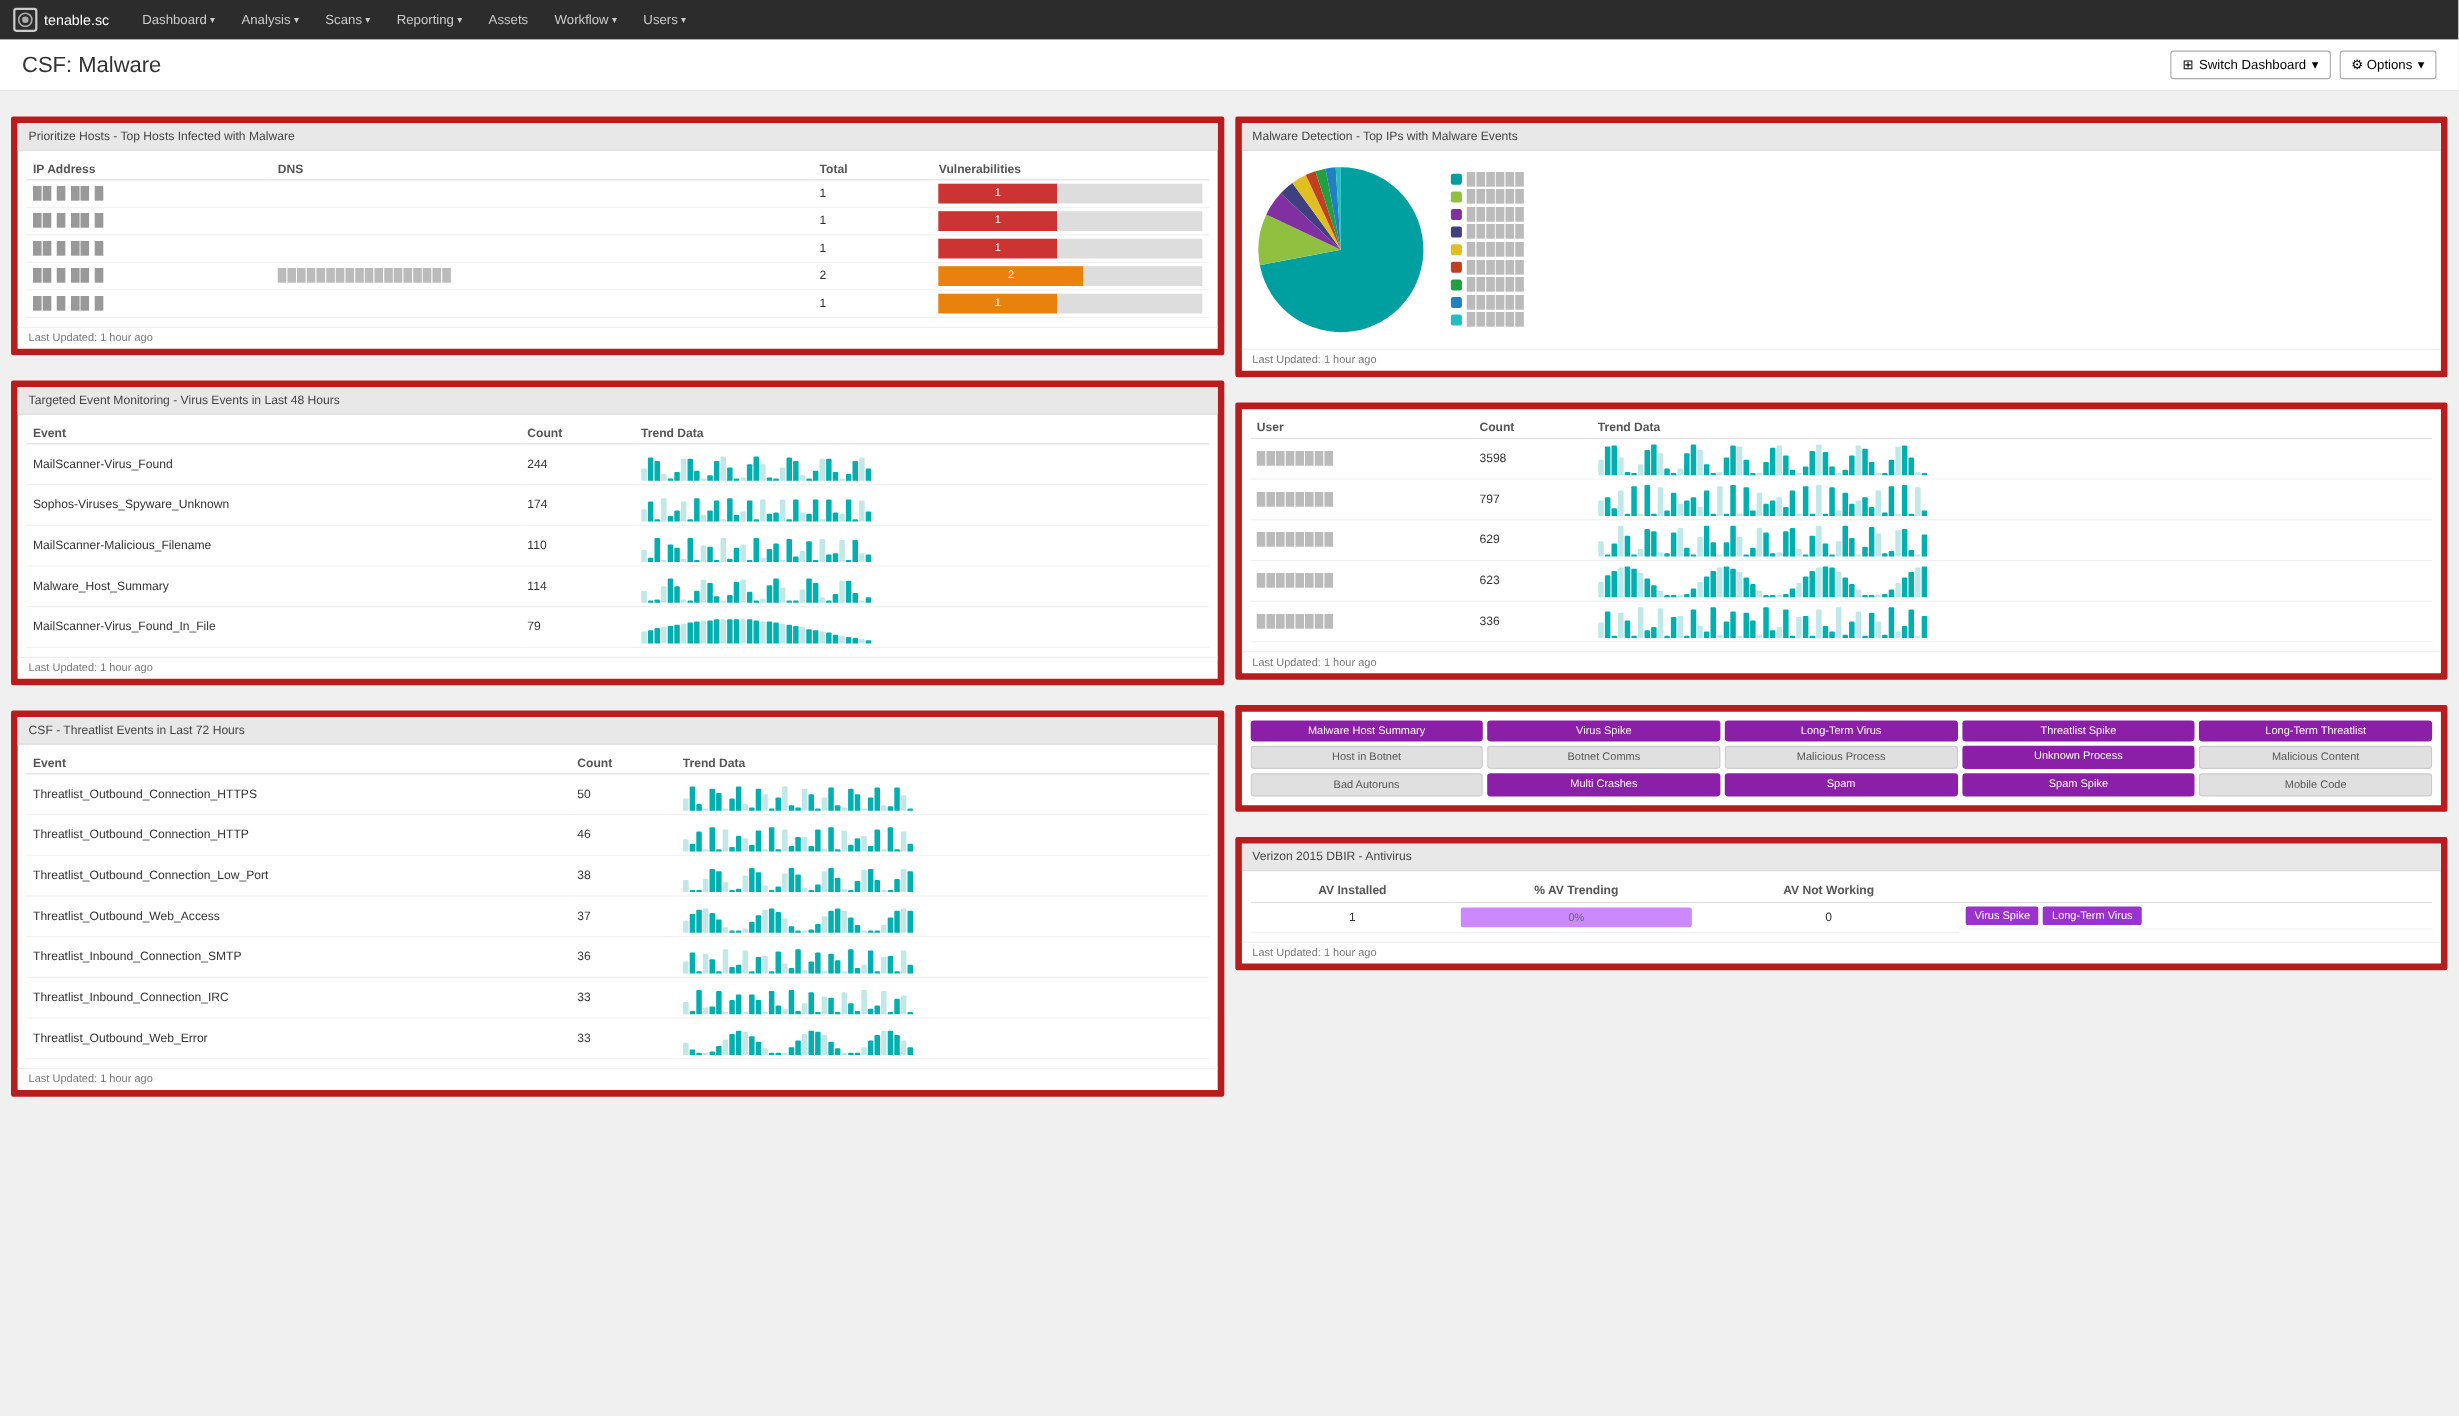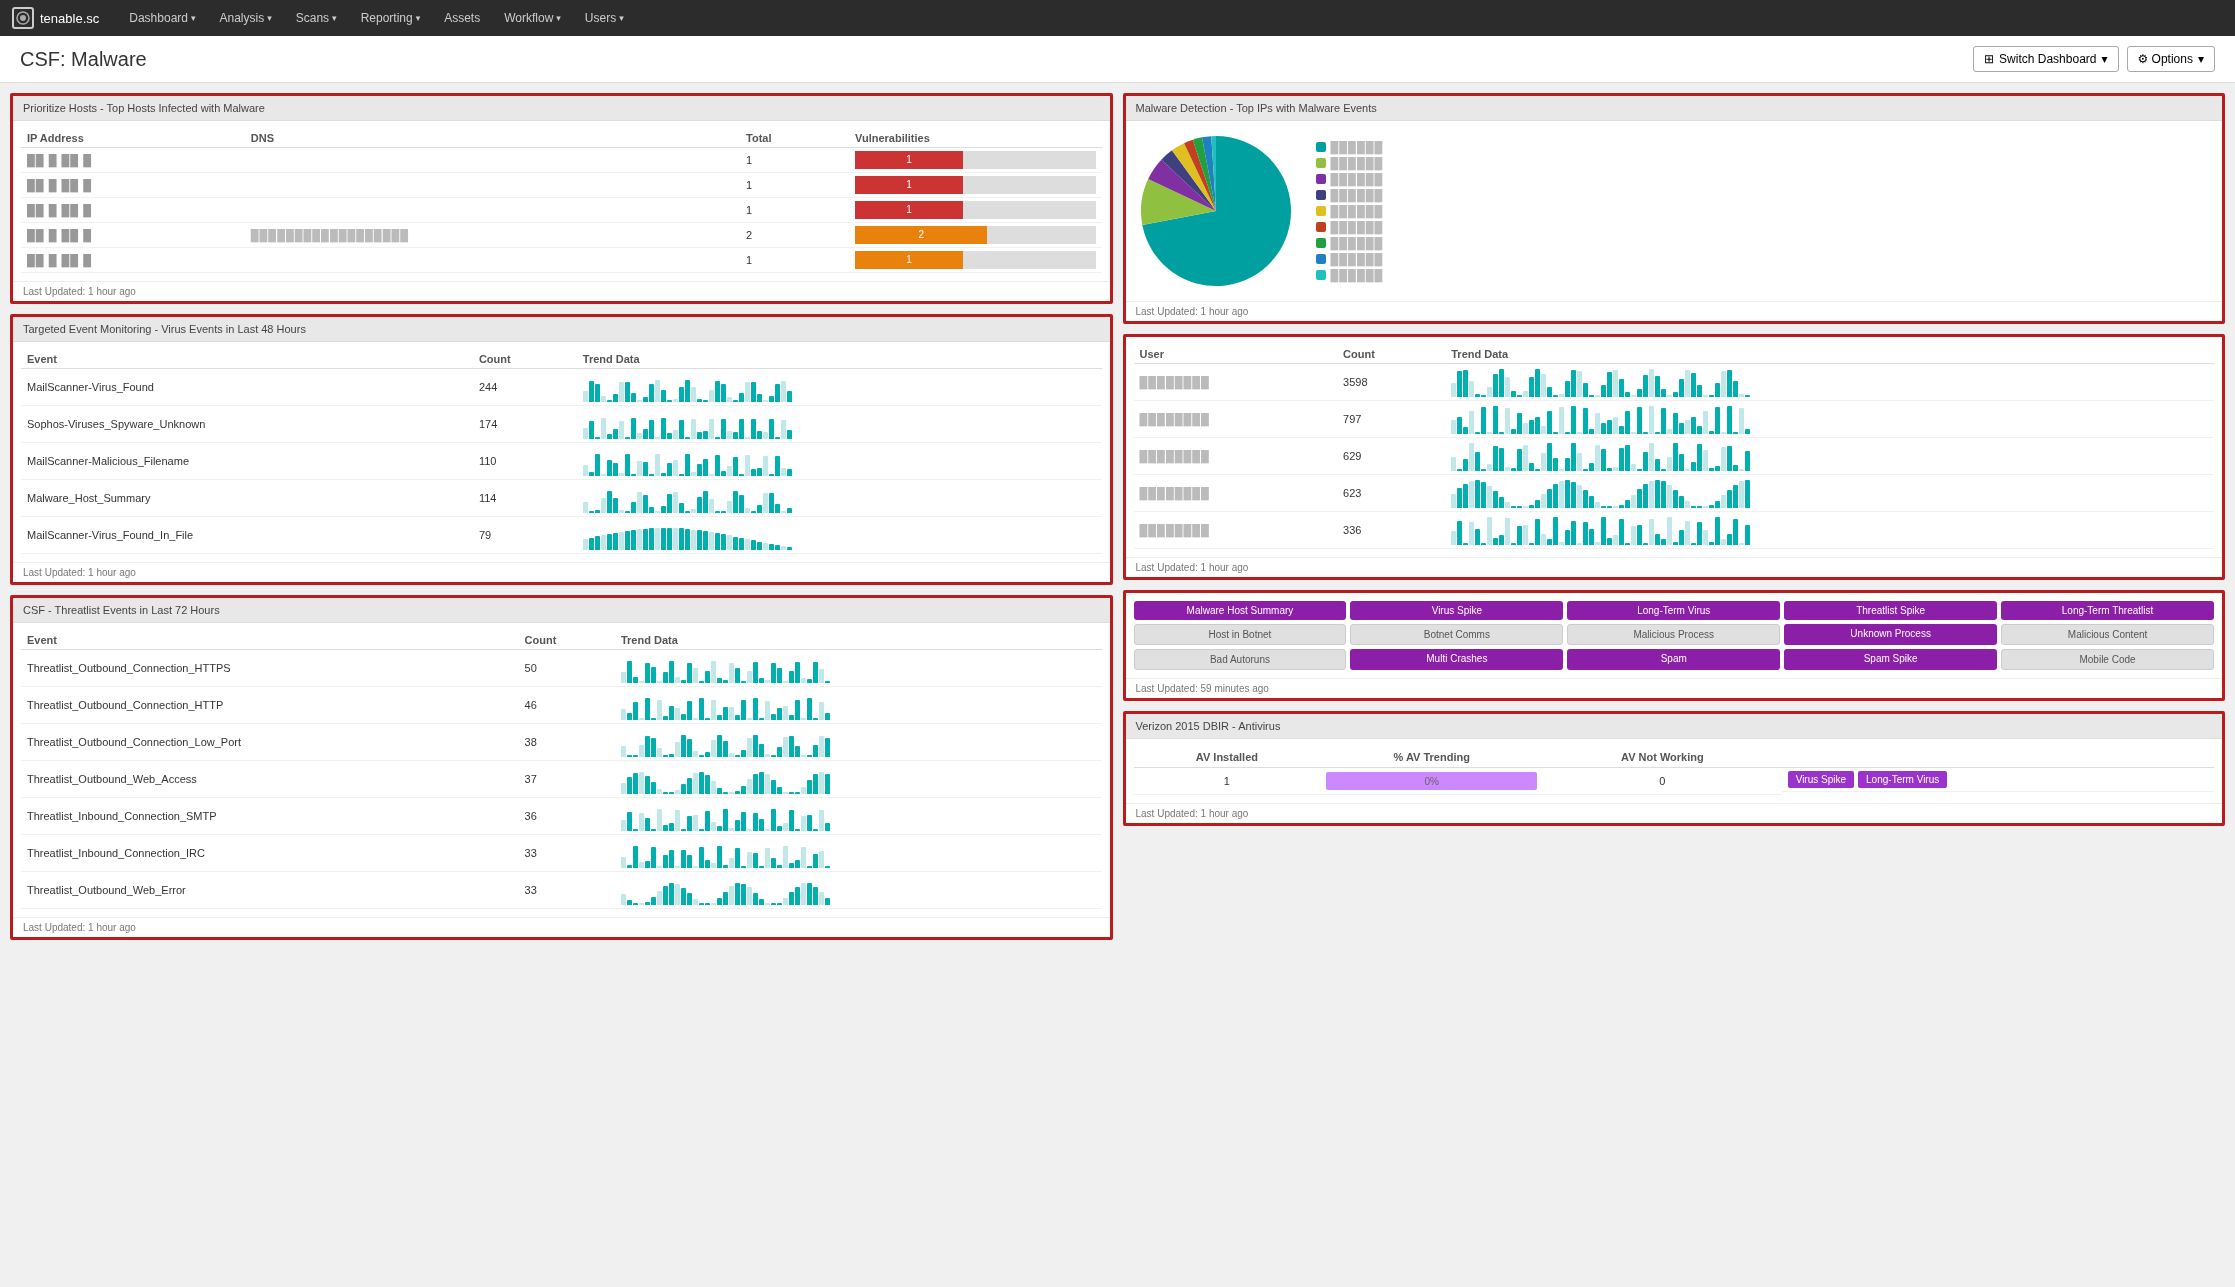--- a/index.html
+++ b/index.html
@@ -53,22 +53,23 @@
       display: grid;
       grid-template-columns: 1fr 1fr;
       gap: 10px;
     }
     .left-col { display: flex; flex-direction: column; gap: 10px; }
     .right-col { display: flex; flex-direction: column; gap: 10px; }
 
     
     .card {
       background: #fff;
-      border: 3px solid #b91c1c;
+      border: 6px solid #b91c1c;
       border-radius: 2px;
+      margin-top: 13px;
     }
     .card-header {
       background: #e8e8e8;
       padding: 6px 10px;
       font-size: 11px;
       color: #444;
       border-bottom: 1px solid #ddd;
     }
     .card-body { padding: 8px; }
     .card-footer {
@@ -1195,21 +1196,20 @@
           <div class="concern-btn gray">Botnet Comms</div>
           <div class="concern-btn gray">Malicious Process</div>
           <div class="concern-btn purple">Unknown Process</div>
           <div class="concern-btn gray">Malicious Content</div>
           <div class="concern-btn gray">Bad Autoruns</div>
           <div class="concern-btn purple">Multi Crashes</div>
           <div class="concern-btn purple">Spam</div>
           <div class="concern-btn purple">Spam Spike</div>
           <div class="concern-btn gray">Mobile Code</div>
         </div>
-      <div class="card-footer">Last Updated: 59 minutes ago</div>
     </div>
 
     <div class="card">
       <div class="card-header">Verizon 2015 DBIR - Antivirus</div>
       <div class="card-body">
         <table class="av-table">
           <thead>
             <tr>
               <th>AV Installed</th>
               <th>% AV Trending</th>

